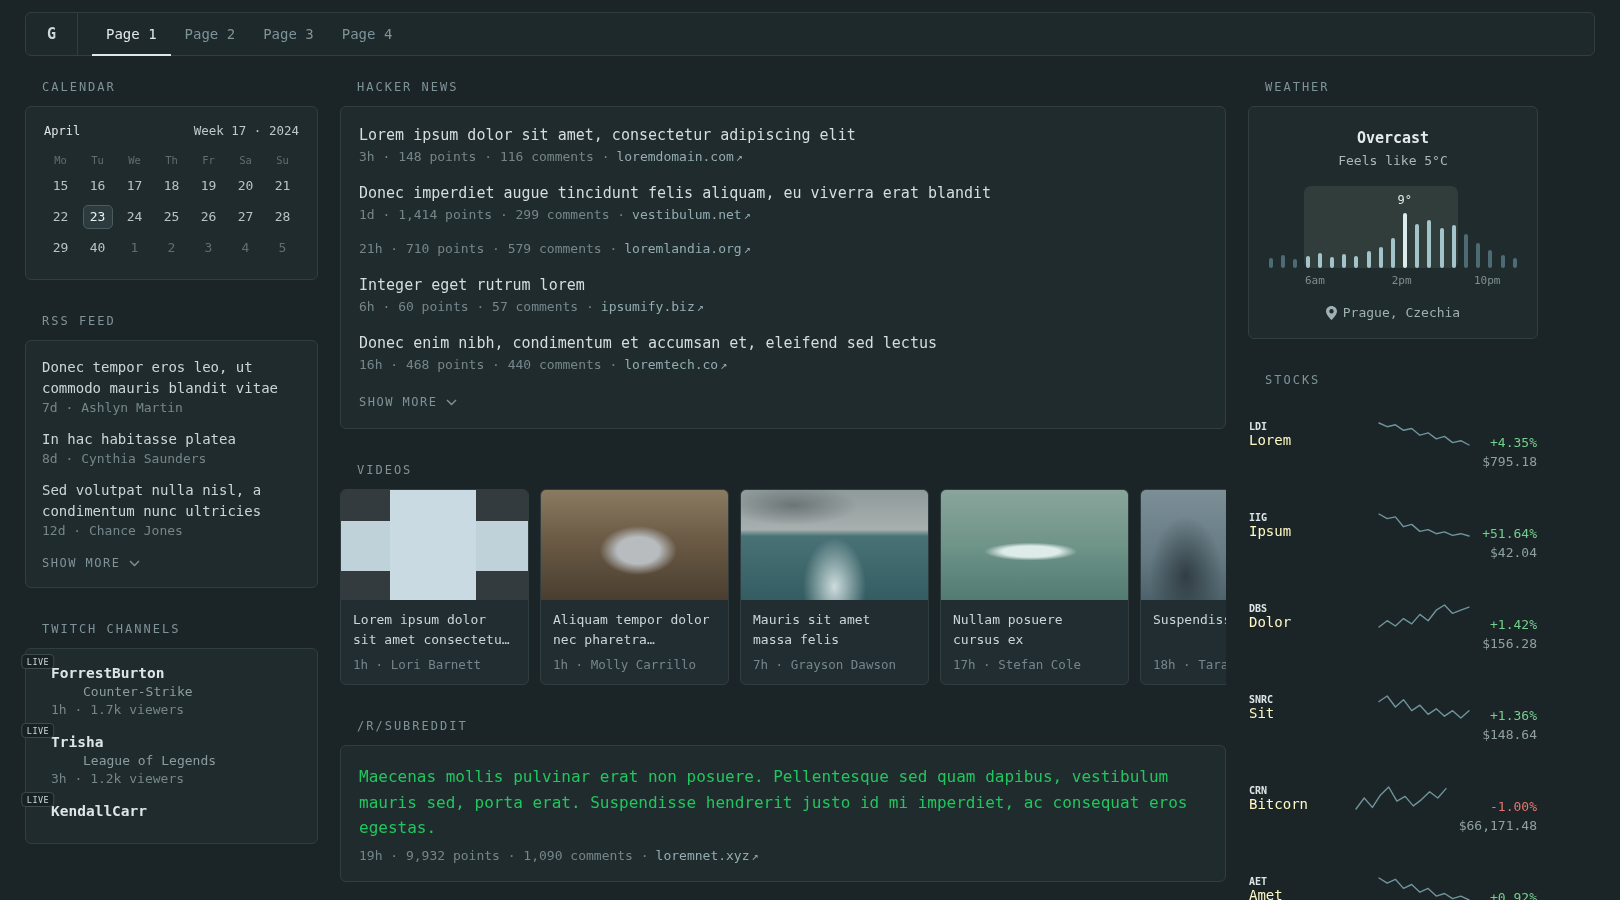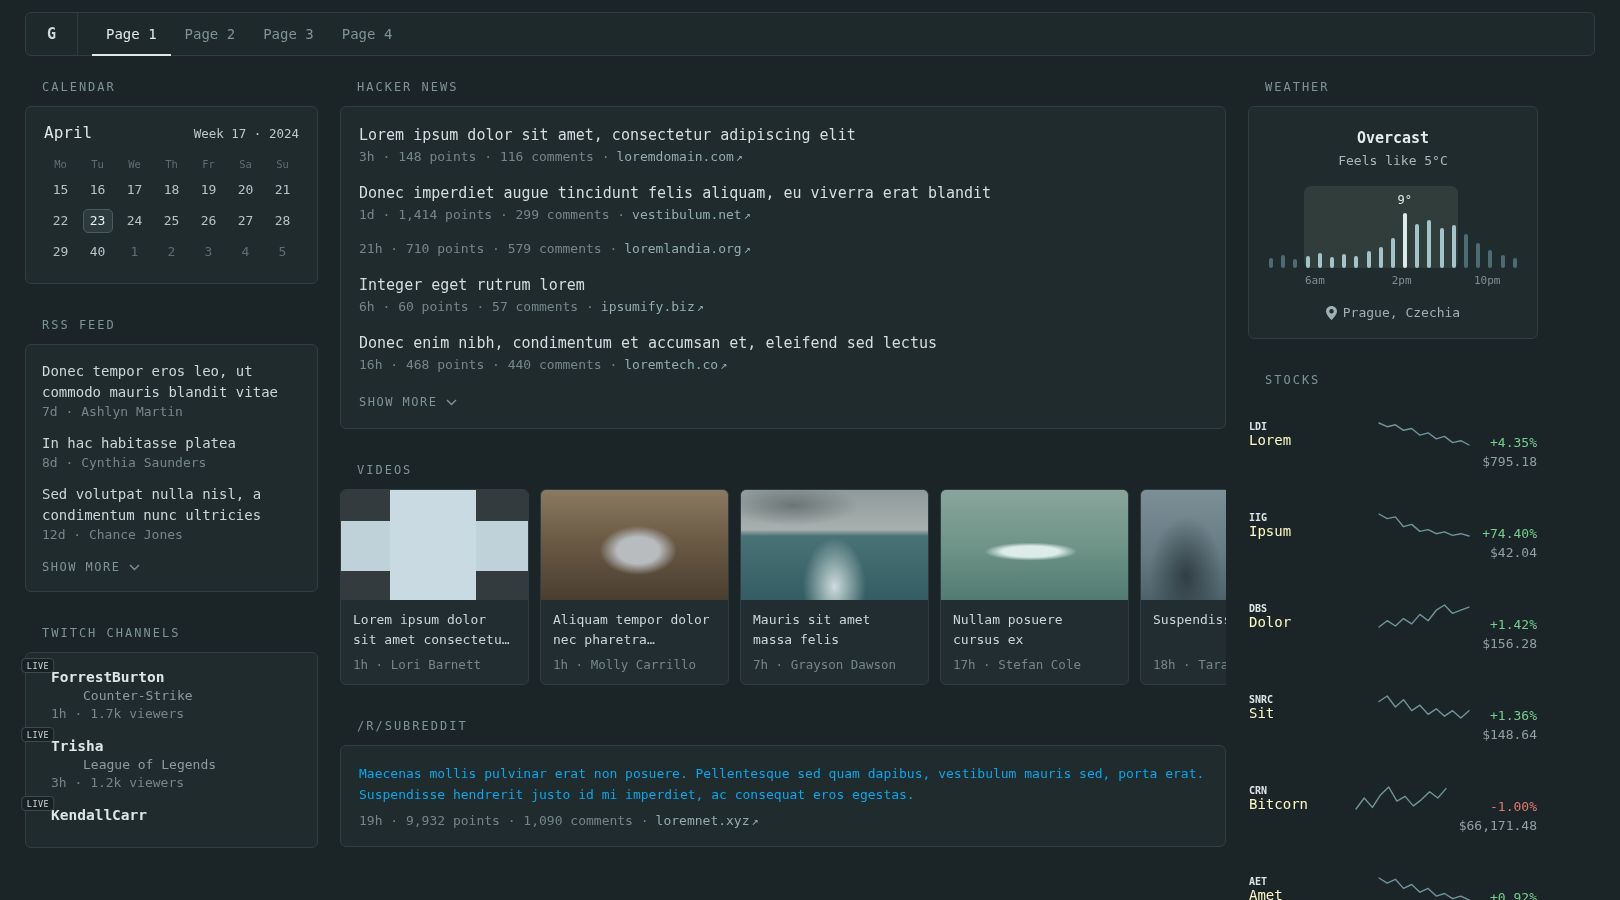--- a/index.html
+++ b/index.html
@@ -36,21 +36,21 @@
   .sec { margin-bottom:34px; }
   .sec-title {
     font-size:12px; font-weight:normal; letter-spacing:2px;
     color:#7e9398; margin:0 0 12px 17px;
   }
   .card { background:#202b2e; border:1px solid #313e41; border-radius:6px; }
 
   
   .cal-card { padding:16px; }
   .cal-head { display:flex; justify-content:space-between; align-items:baseline; padding:0 2px; }
-  .cal-month { font-size:16px; color:#dde5e6; }
+  .cal-month { font-size:12px; color:#dde5e6; }
   .cal-week { font-size:12.5px; color:#bcc9cb; }
   .cal-grid { display:grid; grid-template-columns:repeat(7,1fr); }
   .cal-dow { margin-top:16px; }
   .cal-dow span { font-size:10.5px; color:#5d6f73; text-align:center; }
   .cal-days { margin-top:4px; }
   .cal-day { height:31px; display:flex; align-items:center; justify-content:center; font-size:13px; color:#b6c3c5; }
   .cal-day.muted { color:#5d6f73; }
   .cal-day.selected {
     width:30px; height:24px; place-self:center;
     background:#2d3a3e; border:1px solid #4b5c60; border-radius:5px; color:#e9f0f1;
@@ -85,21 +85,21 @@
   .ch-meta { font-size:13px; color:#75868a; margin-top:3px; }
 
   
   .hn-card { padding:18px; }
   .hn-item { margin-bottom:19px; }
   .hn-title { display:block; font-size:15px; color:#d5dde0; line-height:1.4; }
   .hn-meta { font-size:13px; color:#75868a; margin-top:3px; }
   .hn-domain { color:#93acb0; margin-left:7px; white-space:nowrap; }
   .ext { font-size:12px; margin-left:2px; }
   .sr-card { padding:18px; }
-  .sr-text { display:block; font-size:13px; line-height:1.6; color:#0ea5e9; }
+  .sr-text { display:block; font-size:16px; line-height:1.6; color:#22c55e; }
   .sr-meta { font-size:13px; color:#75868a; margin-top:7px; }
 
   
   .video-row { display:flex; gap:11px; overflow:hidden; }
   .video-card { width:189px; flex:none; background:#212d30; border:1px solid #313e41; border-radius:6px; overflow:hidden; }
   .thumb { height:110px; }
   .thumb-0 { background:
       linear-gradient(90deg, rgba(201,218,226,0) 0 26%, #c9dae2 26% 72%, rgba(201,218,226,0) 72%),
       linear-gradient(180deg, rgba(191,210,218,0) 0 28%, #bfd2da 28% 74%, rgba(191,210,218,0) 74%),
       #343b3f; }
@@ -437,21 +437,21 @@
 
         <div class="stock-row">
           <div class="stock-left">
             <div class="stock-ticker">IIG</div>
             <div class="stock-name">Ipsum</div>
           </div>
           <svg class="spark" width="92" height="30" viewBox="0 0 92 30">
               <polyline points="1.0,4.0 9.2,8.6 17.4,6.9 25.5,16.7 33.7,14.4 41.9,21.4 50.1,19.6 58.3,23.7 66.5,21.9 74.6,25.4 82.8,23.7 91.0,26.0"></polyline>
             </svg>
           <div class="stock-right">
-            <div class="stock-change">+74.40%</div>
+            <div class="stock-change">+51.64%</div>
             <div class="stock-price">$42.04</div>
           </div>
         </div>
 
         <div class="stock-row">
           <div class="stock-left">
             <div class="stock-ticker">DBS</div>
             <div class="stock-name">Dolor</div>
           </div>
           <svg class="spark" width="92" height="30" viewBox="0 0 92 30">

